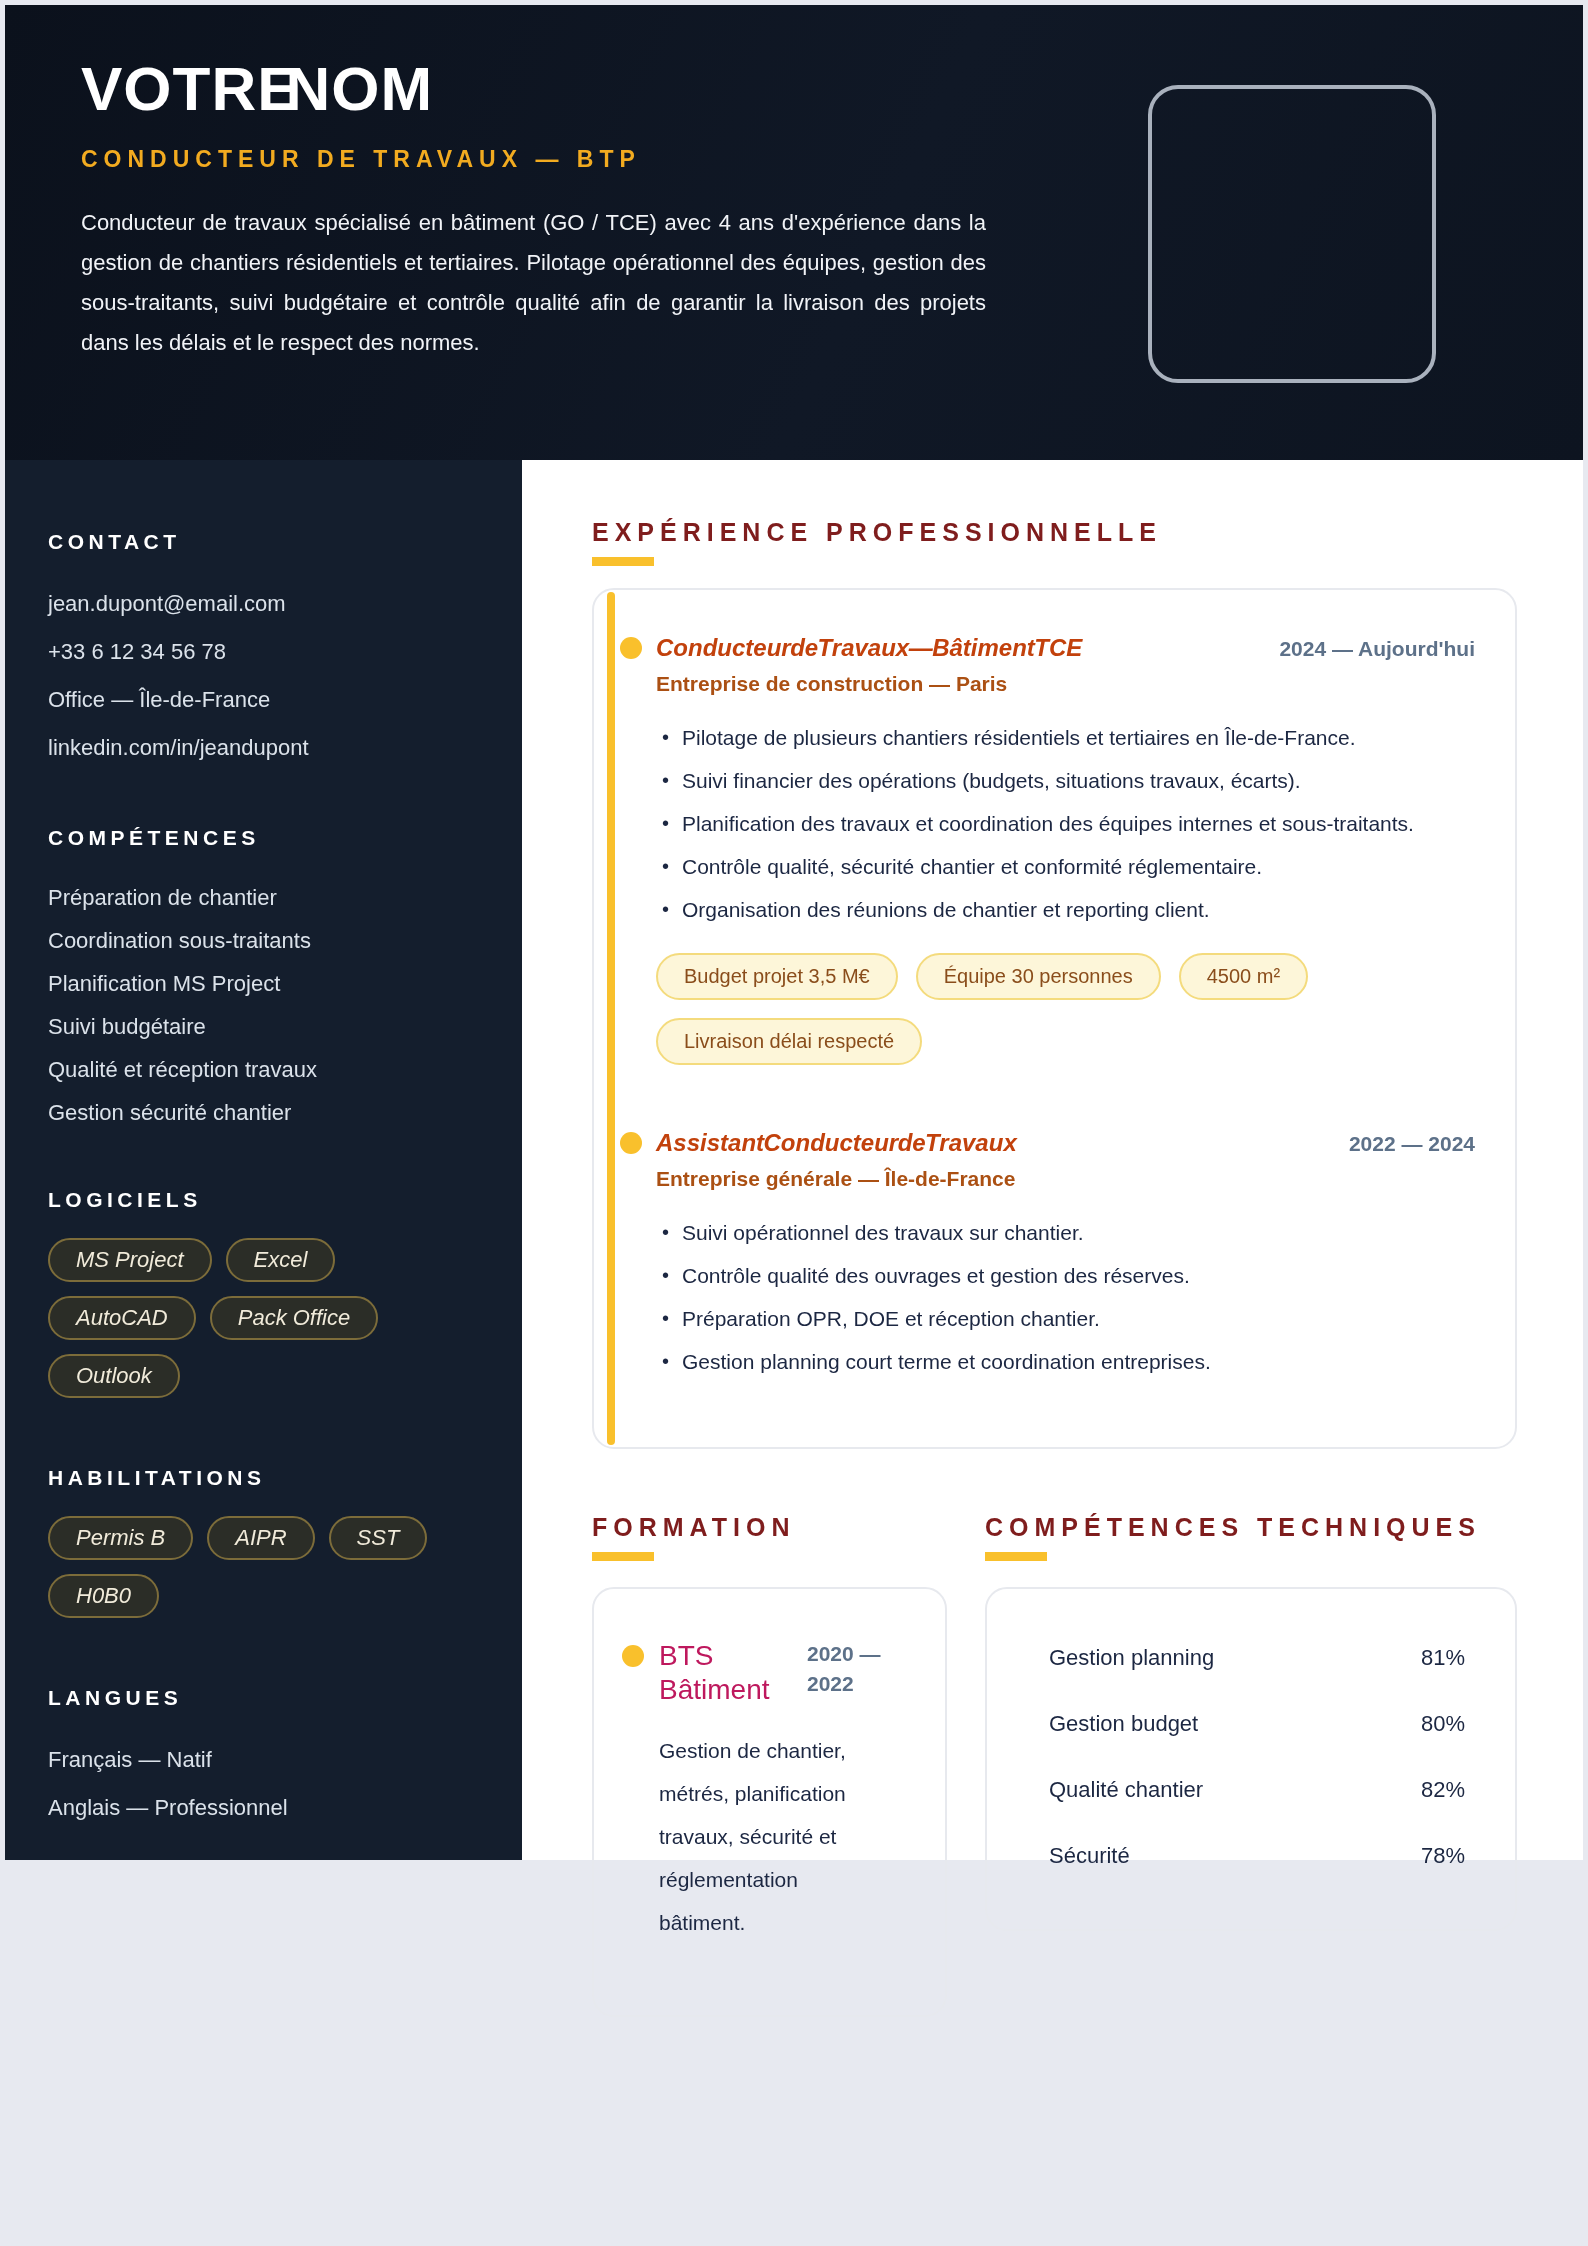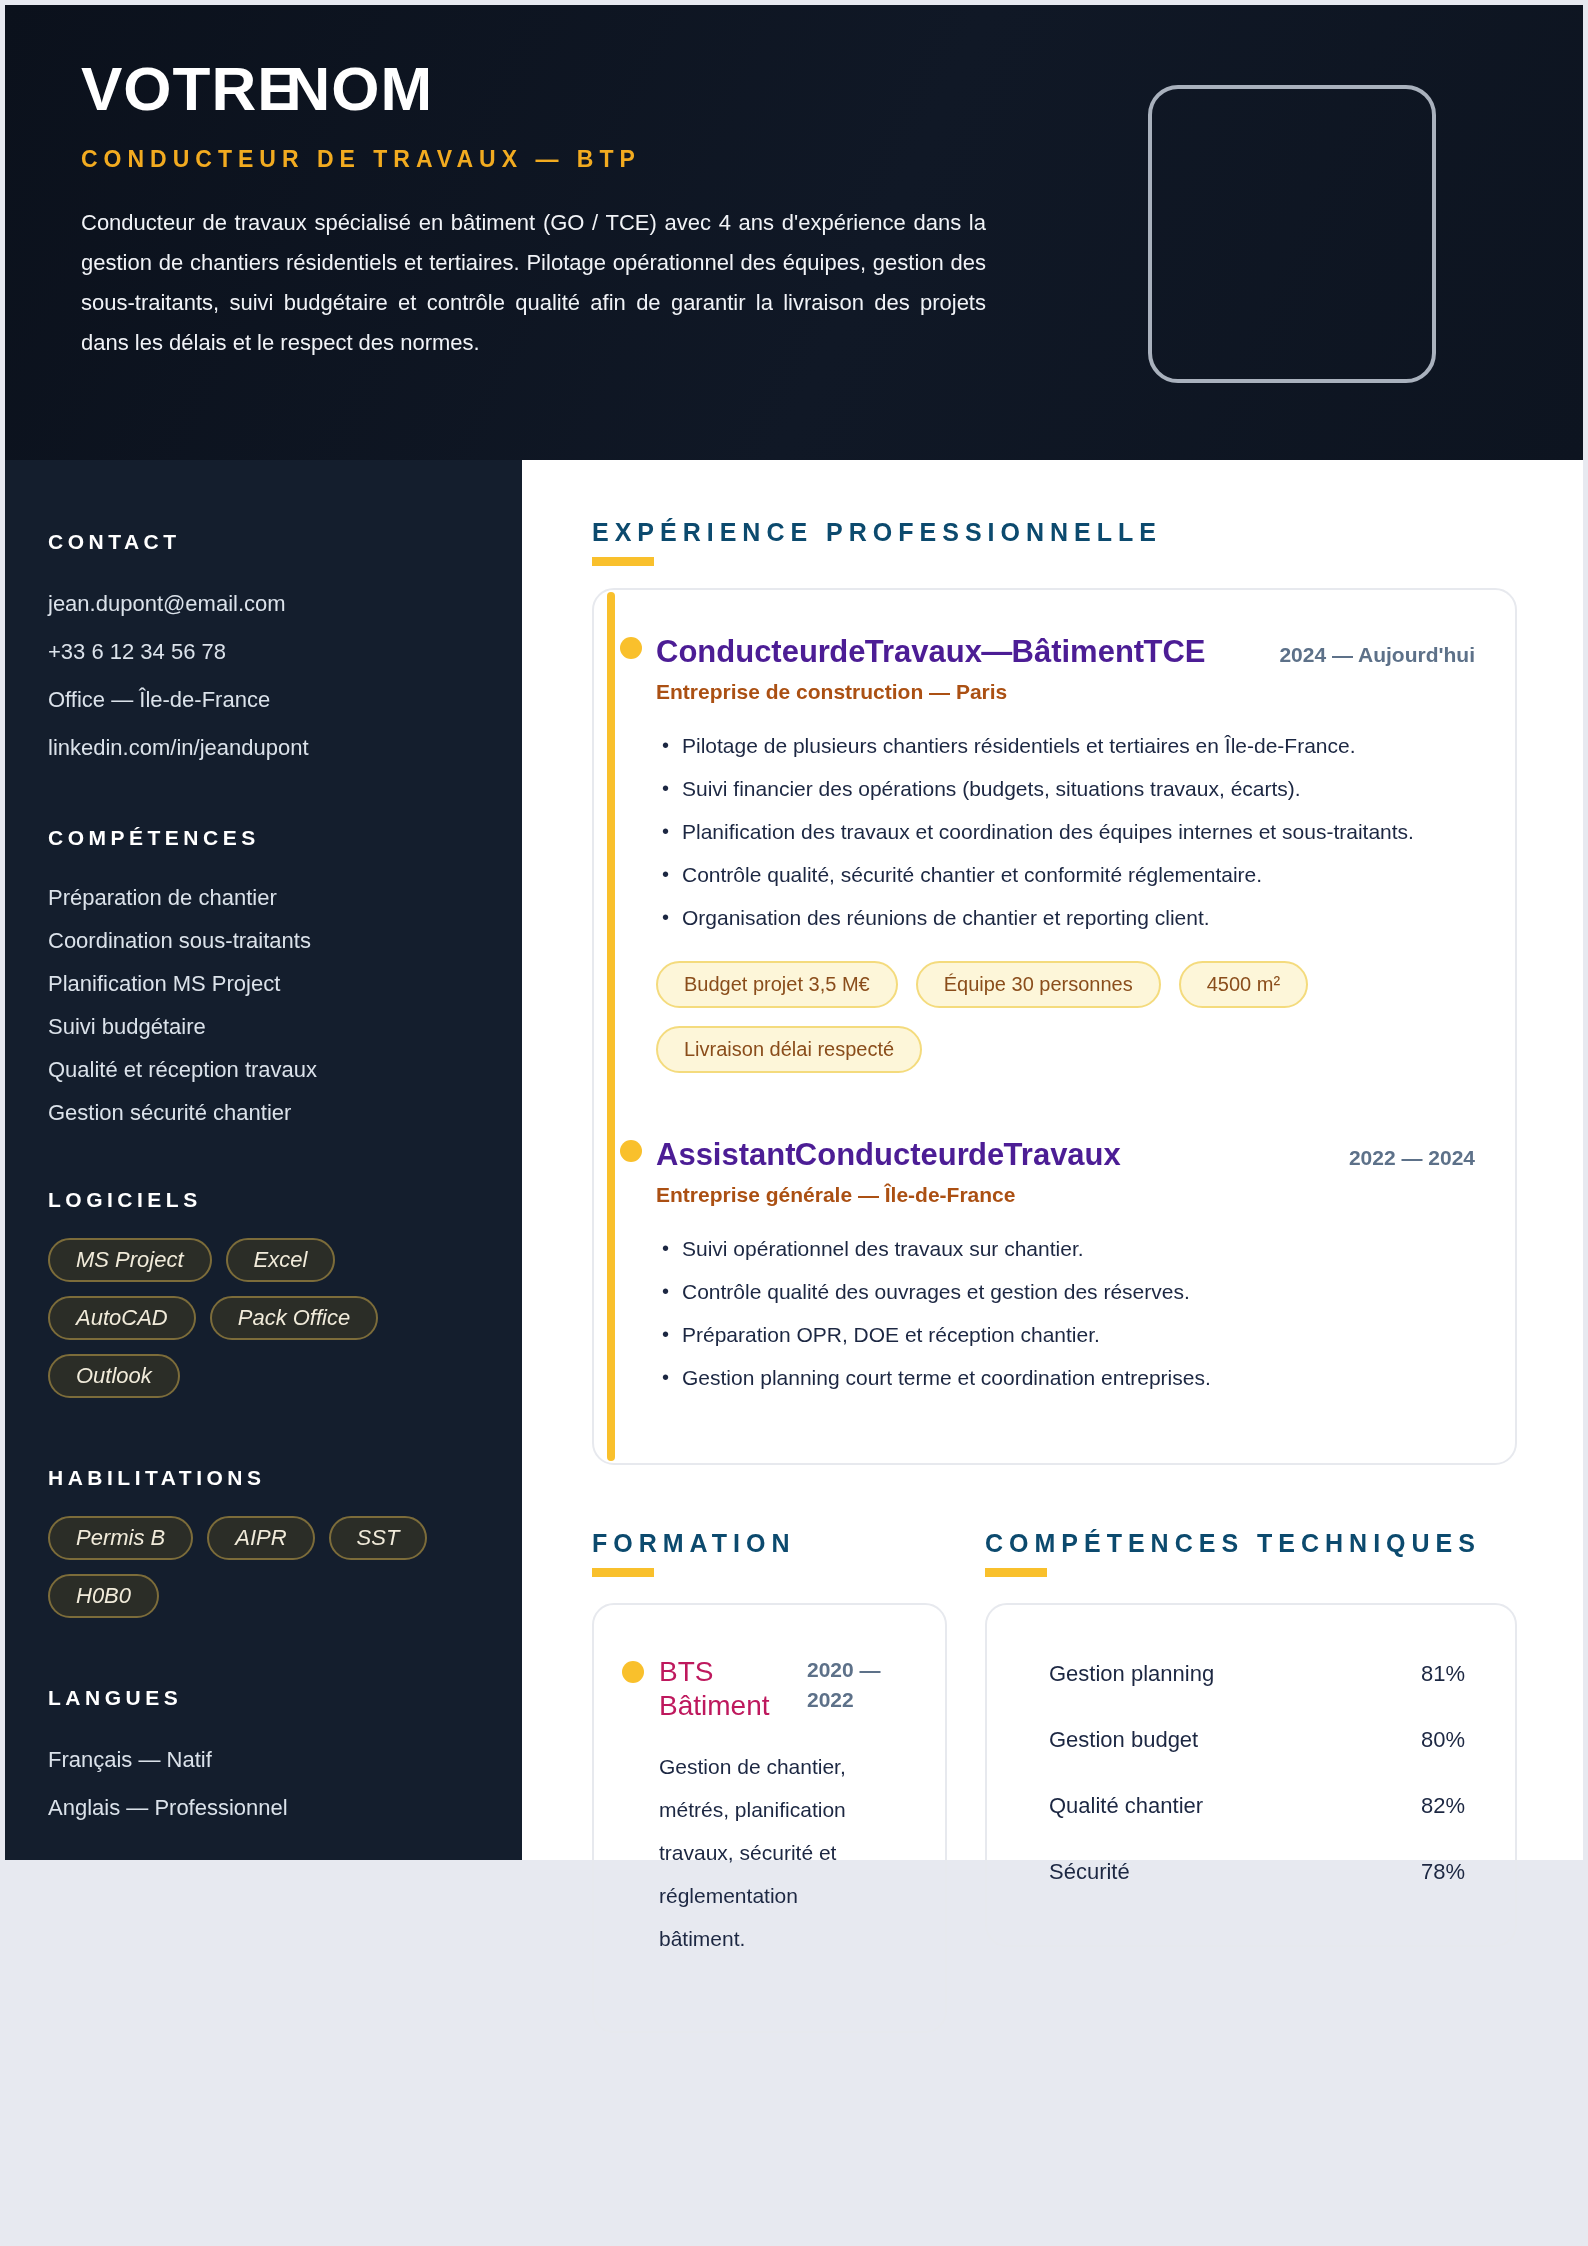--- a/index.html
+++ b/index.html
@@ -63,43 +63,43 @@
   .side-chip {
     display: inline-block;
     background: #2b2d27; border: 2px solid #7c6c3a; border-radius: 999px;
     color: #f1ebda; font-size: 22px;
     padding: 7px 26px; margin: 0 14px 14px 0; font-style: italic;
   }
 
   
   .main { flex: 1 1 auto; background: #ffffff; padding: 58px 66px 0 70px; }
   .sec-heading {
-    font-size: 25px; font-weight: 700; letter-spacing: 6px; color: #0c4a6e;
+    font-size: 25px; font-weight: 700; letter-spacing: 6px; color: #7f1d1d;
   }
   .sec-bar { width: 62px; height: 9px; background: #f9c02c; margin-top: 10px; }
 
   .exp-card {
     position: relative; margin-top: 22px;
     border: 2px solid #e7e9ee; border-radius: 22px;
     padding: 44px 40px 64px 62px;
   }
   .accent-stripe {
     position: absolute; left: 13px; top: 2px; bottom: 2px; width: 8px;
     background: #f9c02c; border-radius: 4px;
   }
   .job { position: relative; }
   .job + .job { margin-top: 46px; }
   .job-dot {
     position: absolute; left: -36px; top: 3px;
     width: 22px; height: 22px; border-radius: 50%; background: #f9c02c;
   }
   .job-head { display: flex; align-items: baseline; }
   .job-title {
-    font-size: 31px; font-weight: 700; color: #4c1d95;
-    word-spacing: -0.3em; letter-spacing: 0px;
+    font-size: 24px; font-weight: 700; color: #c2410c;
+    word-spacing: -0.3em; letter-spacing: 0px; font-style: italic;
   }
   .job-date {
     margin-left: auto; white-space: nowrap;
     font-size: 21px; font-weight: 700; color: #5d7189;
   }
   .job-company { margin-top: 10px; font-size: 21px; font-weight: 700; color: #ab5013; }
   .job-bullets { list-style: none; margin-top: 20px; }
   .job-bullets li {
     position: relative; padding-left: 26px;
     font-size: 21px; line-height: 43px; color: #1c2742;

